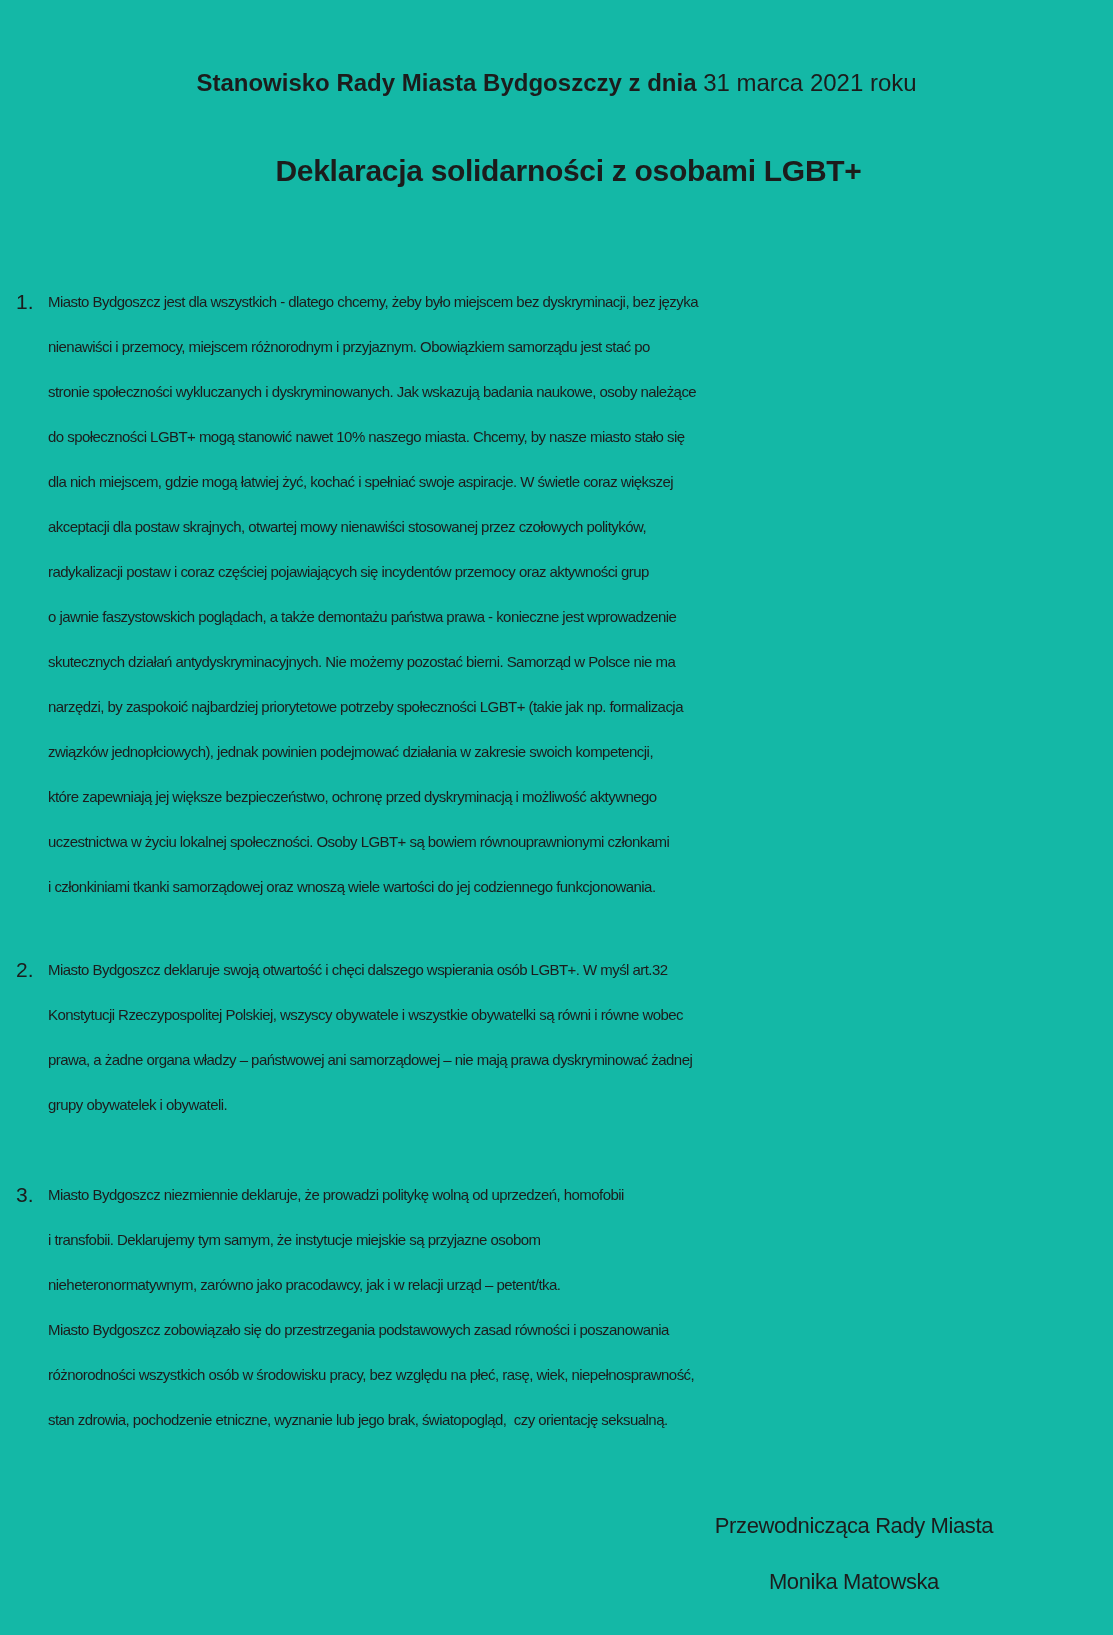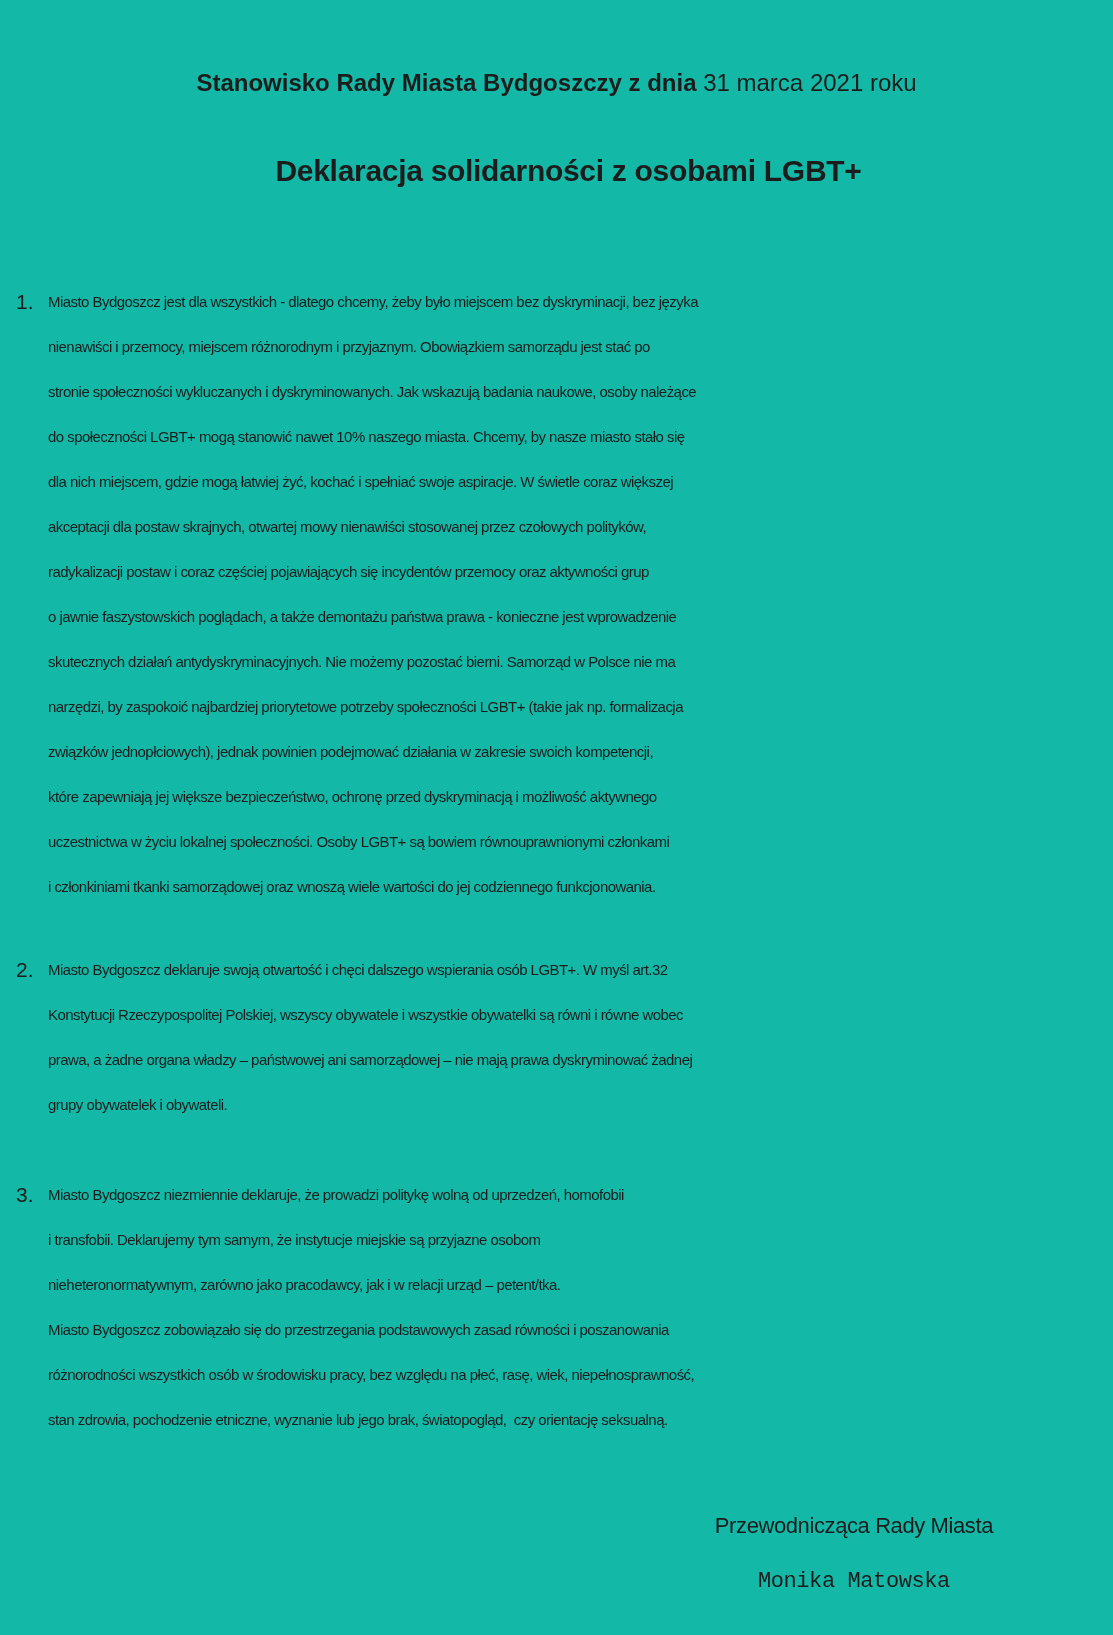--- a/index.html
+++ b/index.html
@@ -74,21 +74,20 @@
     font-size: 22px;
     letter-spacing: -0.4px;
     margin-top: 6px;
   }
   .signature p {
     margin: 0;
     line-height: 28px;
   }
   .signature .sig-name {
     margin-top: 28px;
-    font-family: Liberation Mono, monospace;
   }
 </style>
 </head>
 <body>
 
 <div class="page">
 
   <p class="doc-header"><span class="bold-part">Stanowisko Rady Miasta Bydgoszczy z dnia</span><span> 31 marca 2021 roku</span></p>
 
   <h1 class="doc-title">Deklaracja solidarności z osobami LGBT+</h1>

